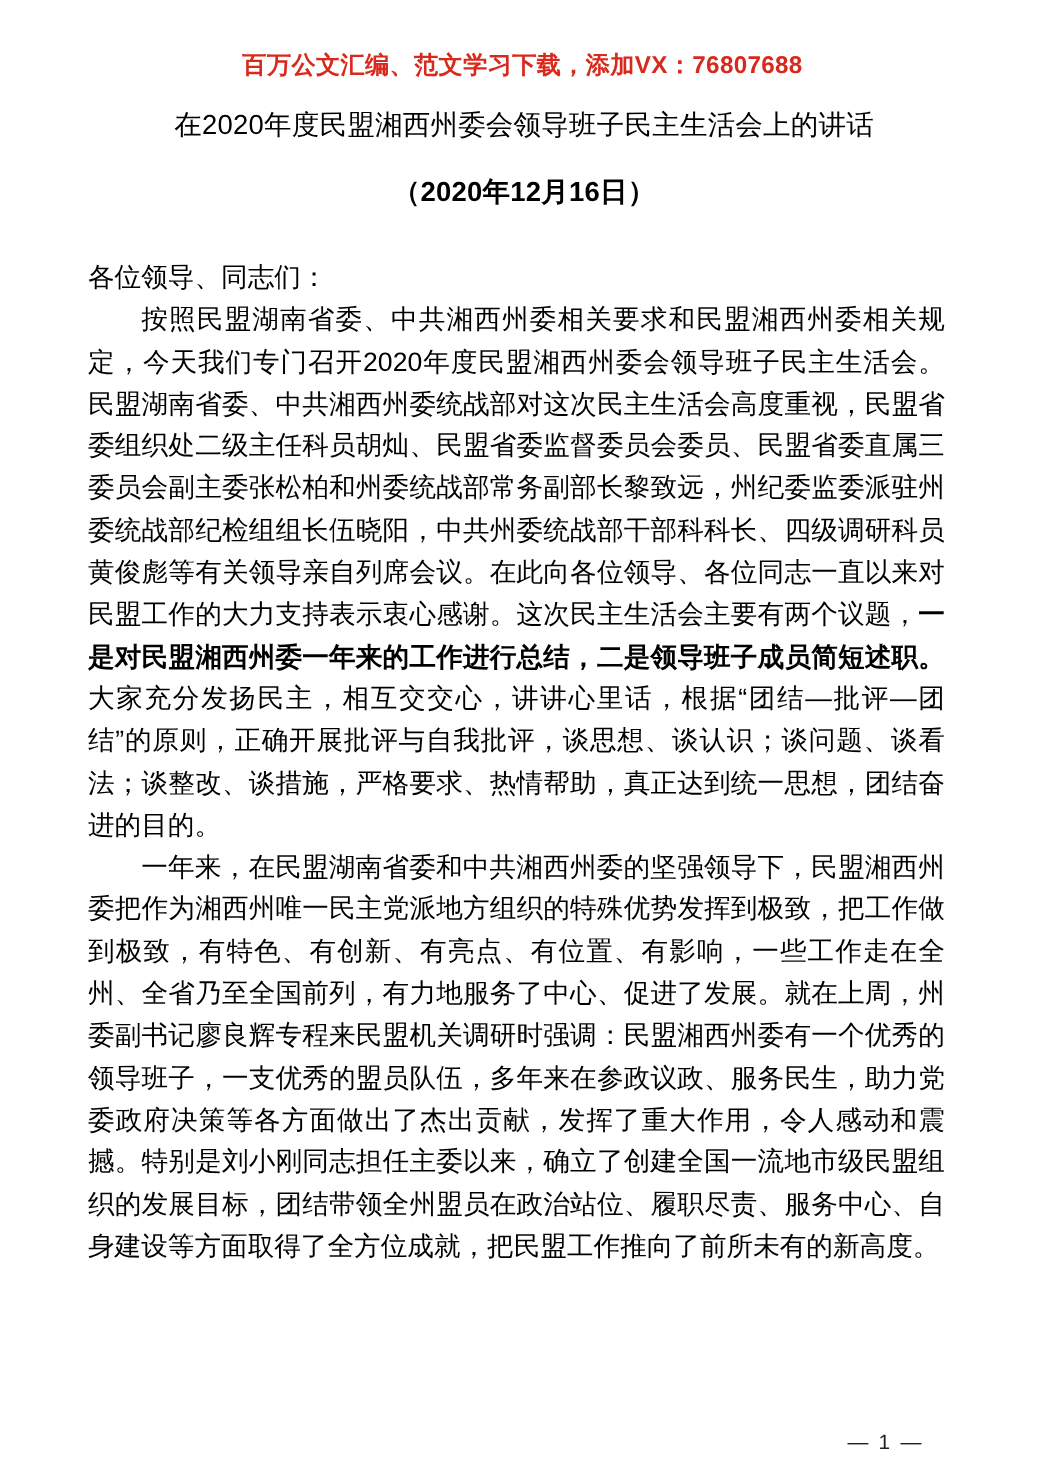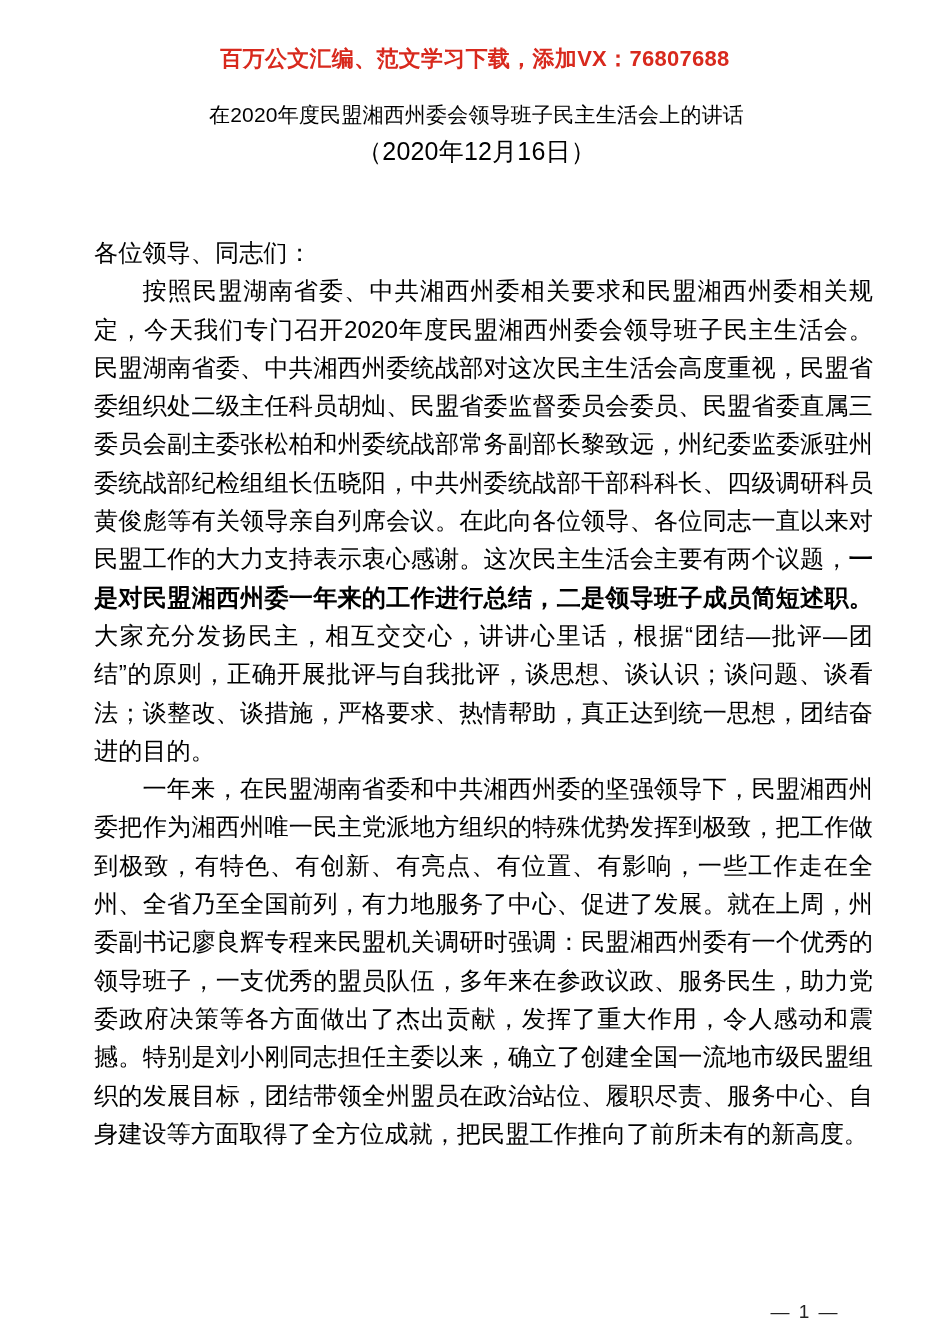--- a/index.html
+++ b/index.html
@@ -37,46 +37,47 @@
 
   
   .title-block {
     position: absolute;
     top: 96px;
     left: 87px;
     width: 779px;
     text-align: center;
   }
   .doc-title {
-    font-size: 21px;
+    font-size: 25px;
     line-height: 37px;
     font-weight: normal;
     letter-spacing: 0.2px;
     white-space: nowrap;
   }
   .doc-byline {
     font-size: 25px;
     line-height: 37px;
     font-weight: normal;
     letter-spacing: 0.2px;
     white-space: nowrap;
   }
   .doc-date {
     font-size: 25px;
     line-height: 37px;
-    font-weight: normal;
+    font-weight: bold;
     letter-spacing: 0.2px;
     white-space: nowrap;
+    margin-top: 24px;
   }
 
   
   .body-area {
     position: absolute;
     top: 234px;
-    left: 94px;
+    left: 80px;
     width: 779px;
   }
   p.para {
     margin: 0;
     font-size: 24.2px;
     line-height: 38.3px;
     text-align: justify;
     text-justify: inter-ideograph;
     letter-spacing: 0px;
     text-indent: 0;

